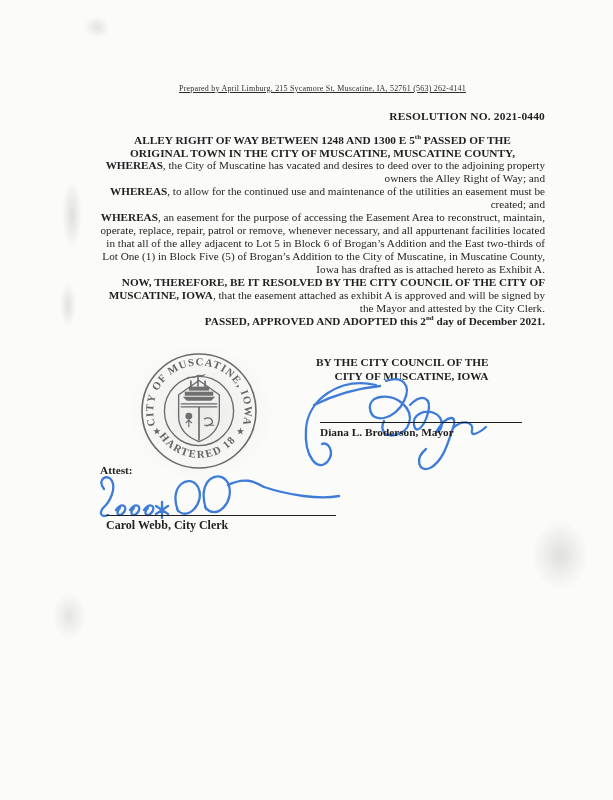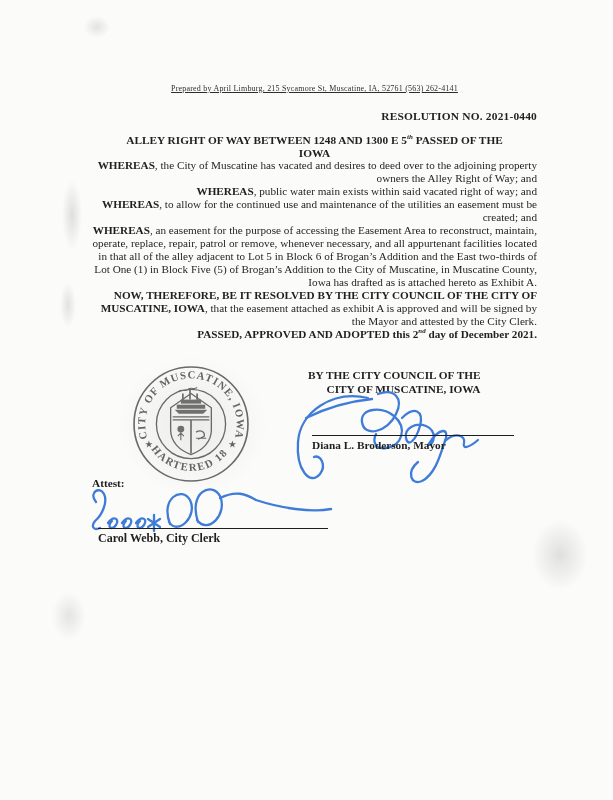--- a/index.html
+++ b/index.html
@@ -5,21 +5,21 @@
   html,body{margin:0;padding:0;}
   body{
     width:613px;height:800px;overflow:hidden;
     background:#fbfbfa;
     font-family:"Liberation Serif","DejaVu Serif",serif;
     color:#1f1f1f;
     position:relative;
   }
   .page{position:relative;width:613px;height:800px;}
   .content{
-    position:absolute;left:92px;top:0;width:445px;
+    position:absolute;left:100px;top:0;width:445px;
     font-size:11.2px;line-height:13px;
   }
   .prepared{
     margin-top:84px;
     text-align:center;
     font-size:8px;line-height:10px;
     text-decoration:underline;
     color:#2e2e2e;
     letter-spacing:.2px;
   }
@@ -31,21 +31,21 @@
     letter-spacing:.2px;
   }
   .title{
     margin-top:11px;
     text-align:center;
     font-weight:bold;
     font-size:11.3px;
     line-height:12.6px;
   }
   .title-line{white-space:nowrap;}
-  sup{font-size:.62em;vertical-align:super;line-height:0;font-style:italic;}
+  sup{font-size:.62em;vertical-align:super;line-height:0;}
   p.clause{margin:0;text-align:right;}
   .m12{margin-top:12px;} .m8{margin-top:8px;} .m14{margin-top:14px;}
   .m16{margin-top:16px;} .m20{margin-top:20px;} .m13{margin-top:13px;}
   b,strong{font-weight:bold;}
   .passed{font-weight:bold;}
   
   .sig-section{position:relative;height:210px;margin-top:15px;}
   .seal-wrap{position:absolute;left:40px;top:8px;width:118px;height:120px;}
   .seal-smudge{
     position:absolute;left:26px;top:0px;width:150px;height:140px;
@@ -88,26 +88,25 @@
   <div class="noise n5"></div>
 
   <div class="content">
 
     <div class="prepared">Prepared by April Limburg, 215 Sycamore St, Muscatine, IA, 52761 (563) 262-4141</div>
 
     <div class="res-no">RESOLUTION NO. 2021-0440</div>
 
     <div class="title">
       <div class="title-line"><span>ALLEY RIGHT OF WAY BETWEEN 1248 AND 1300 E 5</span><sup>th</sup><span> PASSED OF THE</span></div>
-      <div class="title-line">IOWA</div>
+      <div class="title-line">ORIGINAL TOWN IN THE CITY OF MUSCATINE, MUSCATINE COUNTY,</div>
     </div>
 
     <p class="clause m12"><strong>WHEREAS</strong><span>, the City of Muscatine has vacated and desires to deed over to the adjoining property owners the Alley Right of Way; and</span></p>
 
-    <p class="clause m8"><strong>WHEREAS</strong><span>, public water main exists within said vacated right of way; and</span></p>
 
     <p class="clause m14"><strong>WHEREAS</strong><span>, to allow for the continued use and maintenance of the utilities an easement must be created; and</span></p>
 
     <p class="clause m16"><strong>WHEREAS</strong><span>, an easement for the purpose of accessing the Easement Area to reconstruct, maintain, operate, replace, repair, patrol or remove, whenever necessary, and all appurtenant facilities located in that all of the alley adjacent to Lot 5 in Block 6 of Brogan’s Addition and the East two-thirds of Lot One (1) in Block Five (5) of Brogan’s Addition to the City of Muscatine, in Muscatine County, Iowa has drafted as is attached hereto as Exhibit A.</span></p>
 
     <p class="clause m20"><strong>NOW, THEREFORE, BE IT RESOLVED BY THE CITY COUNCIL OF THE CITY OF MUSCATINE, IOWA</strong><span>, that the easement attached as exhibit A is approved and will be signed by the Mayor and attested by the City Clerk.</span></p>
 
     <p class="clause m13 passed"><span>PASSED, APPROVED AND ADOPTED this 2</span><sup>nd</sup><span> day of December 2021.</span></p>
 
     <div class="sig-section">

